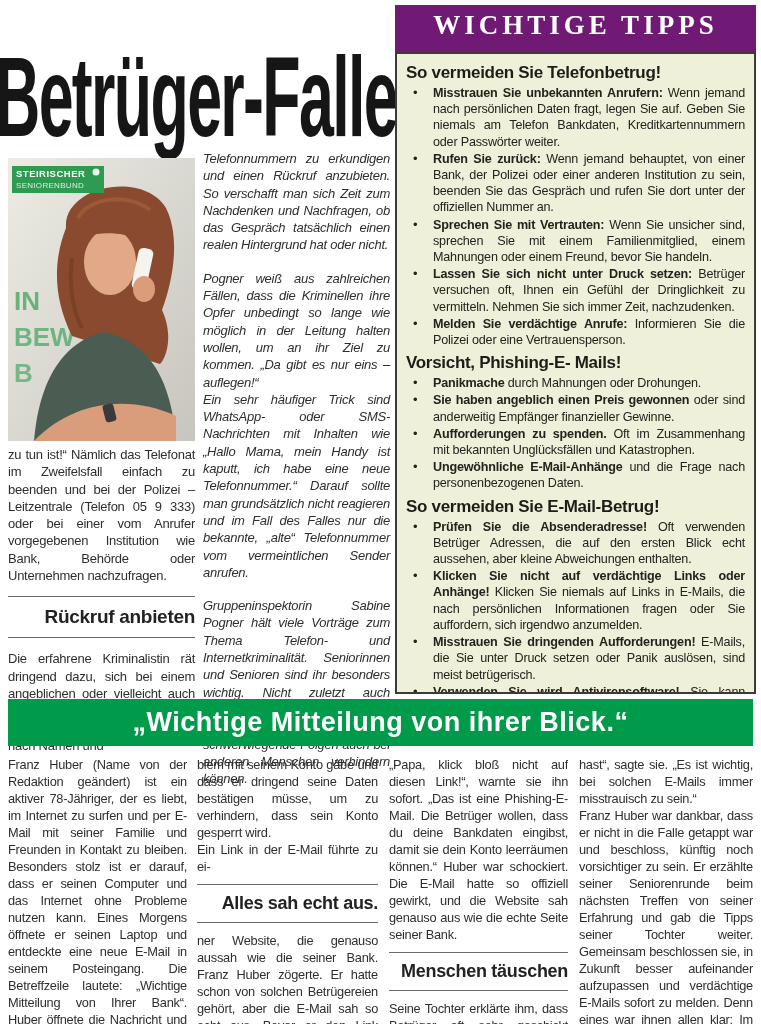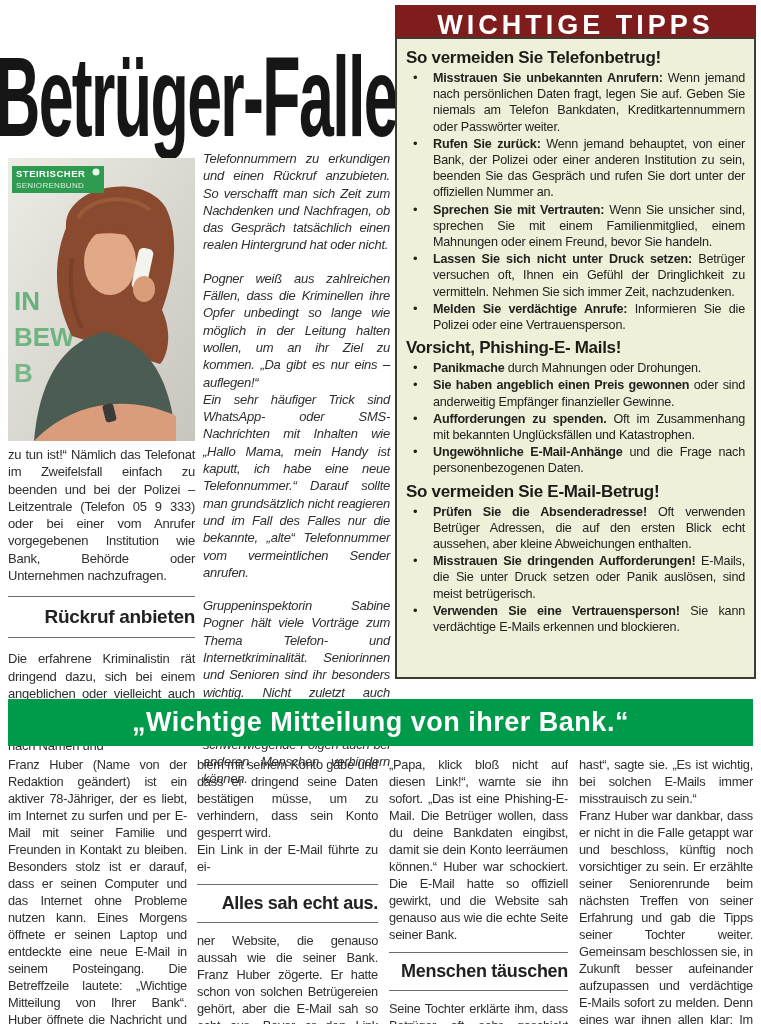--- a/index.html
+++ b/index.html
@@ -22,22 +22,22 @@
   .bodytxt{font-size:13px;line-height:17.3px;letter-spacing:-0.25px;text-align:justify;margin:0;}
   .pgap{margin-bottom:16px;}
   .subhead{
     text-align:right;font-weight:700;font-size:19px;letter-spacing:-0.3px;color:#222;
     border-top:1px solid #6a6a6a;border-bottom:1px solid #6a6a6a;
     padding:9px 0;margin:12px 0 12px 0;
   }
   
   .tips{position:absolute;left:395px;top:5px;width:361px;}
   .tips-header{
-    background:#7f1d1d;color:#ffffff;height:32px;line-height:41px;text-align:center;
-    font-weight:700;font-size:27px;letter-spacing:4px;
+    background:#701a75;color:#ffffff;height:47px;line-height:41px;text-align:center;
+    font-weight:700;font-size:27px;letter-spacing:4px;font-family:Liberation Serif, serif;
   }
   .tips-body{
     background:#eef0da;border:2px solid #3c3c34;height:634px;overflow:hidden;
     padding:4px 9px 0 9px;color:#23231e;
   }
   .tips-body h3{font-size:17px;letter-spacing:-0.3px;margin:5px 0 2px 0;color:#1d1d18;}
   .tips-body ul{list-style:none;margin:0;padding:0;}
   .tips-body li{
     position:relative;padding-left:27px;font-size:12.6px;line-height:16.2px;
     letter-spacing:-0.2px;text-align:justify;margin:0 0 1px 0;
@@ -134,29 +134,30 @@
       <ul>
         <li><b>Panikmache</b><span> durch Mahnungen oder Drohungen.</span></li>
         <li><b>Sie haben angeblich einen Preis gewonnen</b><span> oder sind anderweitig Empfänger finanzieller Gewinne.</span></li>
         <li><b>Aufforderungen zu spenden.</b><span> Oft im Zusammenhang mit bekannten Unglücksfällen und Katastrophen.</span></li>
         <li><b>Ungewöhnliche E-Mail-Anhänge</b><span> und die Frage nach personenbezogenen Daten.</span></li>
       </ul>
 
       <h3>So vermeiden Sie E-Mail-Betrug!</h3>
       <ul>
         <li><b>Prüfen Sie die Absenderadresse!</b><span> Oft verwenden Betrüger Adressen, die auf den ersten Blick echt aussehen, aber kleine Abweichungen enthalten.</span></li>
+        <li><b>Klicken Sie nicht auf verdächtige Links oder Anhänge!</b><span> Klicken Sie niemals auf Links in E-Mails, die nach persönlichen Informationen fragen oder Sie auffordern, sich irgendwo anzumelden.</span></li>
         <li><b>Misstrauen Sie dringenden Aufforderungen!</b><span> E-Mails, die Sie unter Druck setzen oder Panik auslösen, sind meist betrügerisch.</span></li>
-        <li><b>Verwenden Sie eine Vertrauensperson!</b><span> Sie kann verdächtige E-Mails erkennen und blockieren.</span></li>
+        <li><b>Verwenden Sie wird Antivirensoftware!</b><span> Sie kann verdächtige E-Mails erkennen und blockieren.</span></li>
 
       </ul>
 
     </div>
   </div>
 
-  <div class="banner">„Wichtige Mitteilung von ihrer Bank.“</div>
+  <div class="banner">„Wichtige Mitteilung von ihrer Blick.“</div>
 
   <div class="bottom">
 
     <div class="bcol bc1">
       <p>Franz Huber (Name von der Redaktion geändert) ist ein aktiver 78-Jähriger, der es liebt, im Internet zu surfen und per E-Mail mit seiner Familie und Freunden in Kontakt zu bleiben. Besonders stolz ist er darauf, dass er seinen Computer und das Internet ohne Probleme nutzen kann. Eines Morgens öffnete er seinen Laptop und entdeckte eine neue E-Mail in seinem Posteingang. Die Betreffzeile lautete: „Wichtige Mitteilung von Ihrer Bank“. Huber öffnete die Nachricht und las aufmerksam. In der E-Mail wurde behauptet, dass es ein Pro-</p>
     </div>
 
     <div class="bcol bc2">
       <p>blem mit seinem Konto gäbe und dass er dringend seine Daten bestätigen müsse, um zu verhindern, dass sein Konto gesperrt wird.</p>
       <p>Ein Link in der E-Mail führte zu ei-</p>

